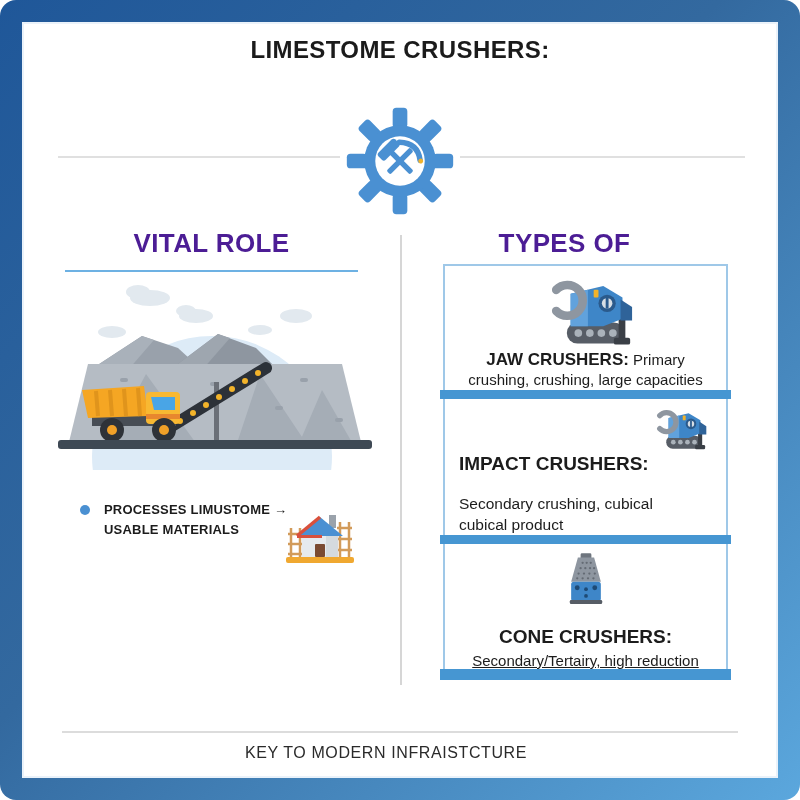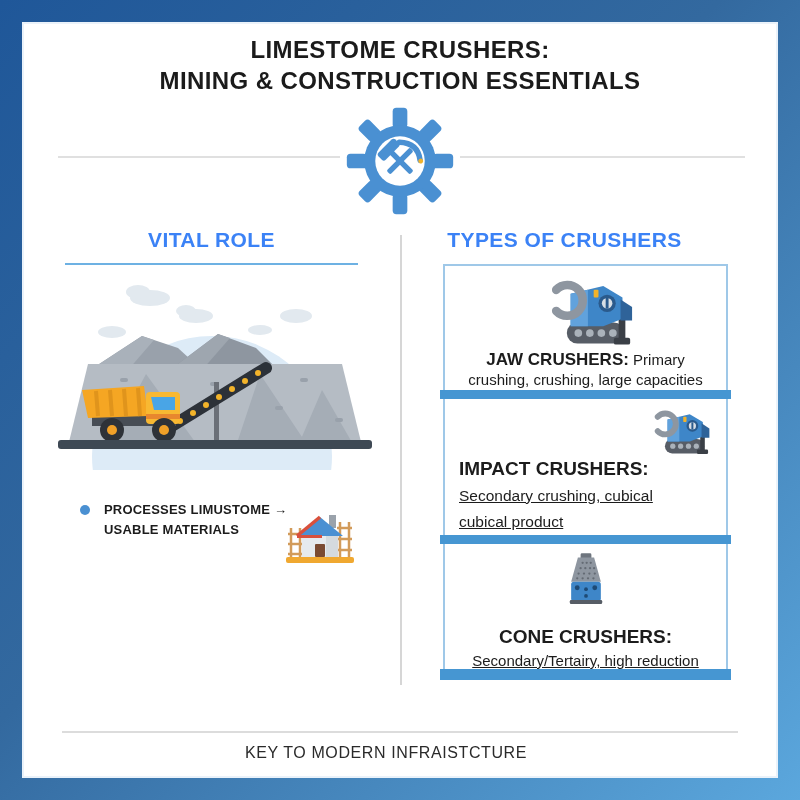--- a/index.html
+++ b/index.html
@@ -1,25 +1,25 @@
 <!DOCTYPE html>
 <html><head>
 <meta charset="utf-8">
 <style>
   html,body{margin:0;padding:0;}
   body{width:800px;height:800px;font-family:"Liberation Sans","DejaVu Sans",sans-serif;}
-  .frame{position:relative;width:800px;height:800px;background:linear-gradient(135deg,#1f5799 0%,#33699f 45%,#5ba7dd 100%);box-sizing:border-box;}
+  .frame{position:relative;width:800px;height:800px;background:linear-gradient(135deg,#1f5799 0%,#33699f 45%,#5ba7dd 100%);box-sizing:border-box;border-radius:16px;}
   .content{position:absolute;left:22px;top:22px;width:756px;height:756px;background:#ffffff;box-shadow:inset 0 0 0 2px #eaf2fa;}
   .abs{position:absolute;}
   .title{left:0;top:12px;width:756px;text-align:center;font-size:24px;line-height:31px;font-weight:bold;color:#1b1b1b;letter-spacing:.4px;}
   .gear-wrap{left:323px;top:84px;width:110px;height:110px;}
   .hline{top:134px;height:2px;background:#e0e0e0;}
   .hline.left{left:36px;width:282px;}
   .hline.right{left:438px;width:285px;}
-  .col-head{top:206px;font-size:21px;font-weight:bold;color:#3b82f6;text-align:center;letter-spacing:.4px;}
+  .col-head{top:206px;font-size:26px;font-weight:bold;color:#4c1d95;text-align:center;letter-spacing:.4px;}
   .vital-head{left:43px;width:293px;padding-bottom:11px;border-bottom:2px solid #6db1e3;}
   .types-head{left:400px;width:285px;}
   .quarry{left:28px;top:256px;width:330px;height:192px;}
   .bullets{left:58px;top:478px;width:252px;}
   .bullet{display:flex;margin-bottom:50px;}
   .dot{flex:0 0 10px;width:10px;height:10px;border-radius:50%;background:#4a90d2;margin:5px 14px 0 0;}
   .btext{font-size:13px;font-weight:bold;color:#1c1c1c;line-height:20px;white-space:pre-line;letter-spacing:.2px;}
   .house{left:262px;top:486px;width:72px;height:58px;}
   .vdiv{left:378px;top:213px;width:2px;height:450px;background:#d6d6d6;}
   .box{left:421px;top:242px;width:285px;height:408px;border:2px solid #9fc8e8;box-sizing:border-box;background:#fff;display:flex;flex-direction:column;}
@@ -29,35 +29,34 @@
   .cell.cone{height:125px;}
   .sep{height:9px;background:#4696d2;margin:0 -5px;flex:0 0 9px;}
   .botbar{height:11px;background:#4696d2;margin:0 -5px -2px -5px;flex:0 0 11px;}
   .mach{width:96px;height:76px;margin-top:6px;}
   .conesvg{width:66px;height:76px;margin-top:8px;}
   .ctext{width:100%;box-sizing:border-box;color:#1c1c1c;}
   .jaw .ctext{text-align:center;padding:2px 14px 0 14px;font-size:15px;line-height:20px;}
   .jaw .cname{font-size:17px;font-weight:bold;}
   .impact .ctext,.cone .ctext{padding:0 14px;}
   .impact .cname{font-size:19px;font-weight:bold;text-align:left;margin-top:2px;}
-  .impact .cdesc{font-size:15.5px;text-align:left;line-height:26px;margin-top:3px;white-space:pre-line;text-decoration:underline;}
+  .impact .cdesc{font-size:15.5px;text-align:left;line-height:21px;margin-top:18px;white-space:pre-line;}
   .cone .cname{font-size:19px;font-weight:bold;text-align:center;margin-top:20px;}
   .cone .cdesc{font-size:15px;text-align:center;margin-top:4px;text-decoration:underline;}
   .footline{left:40px;width:676px;top:709px;height:2px;background:#dcdcdc;}
   .foot{left:0;top:722px;width:728px;text-align:center;font-size:16px;color:#2a2a2a;letter-spacing:.6px;}
 </style>
 </head>
 <body>
 
 <div class="frame">
   <div class="content">
 
     <div class="abs title">
       <div>LIMESTOME CRUSHERS:</div>
-      <div>MINING &amp; CONSTRUCTION ESSENTIALS</div>
     </div>
 
     <div class="abs hline left"></div>
     <div class="abs hline right"></div>
     <div class="abs gear-wrap">
       <svg viewBox="0 0 120 120" width="110" height="110">
         <g fill="#4a90d2">
           <rect x="52" y="2" width="16" height="22" rx="4"></rect>
           <rect x="52" y="96" width="16" height="22" rx="4"></rect>
           <rect x="2" y="52" width="22" height="16" rx="4"></rect>

